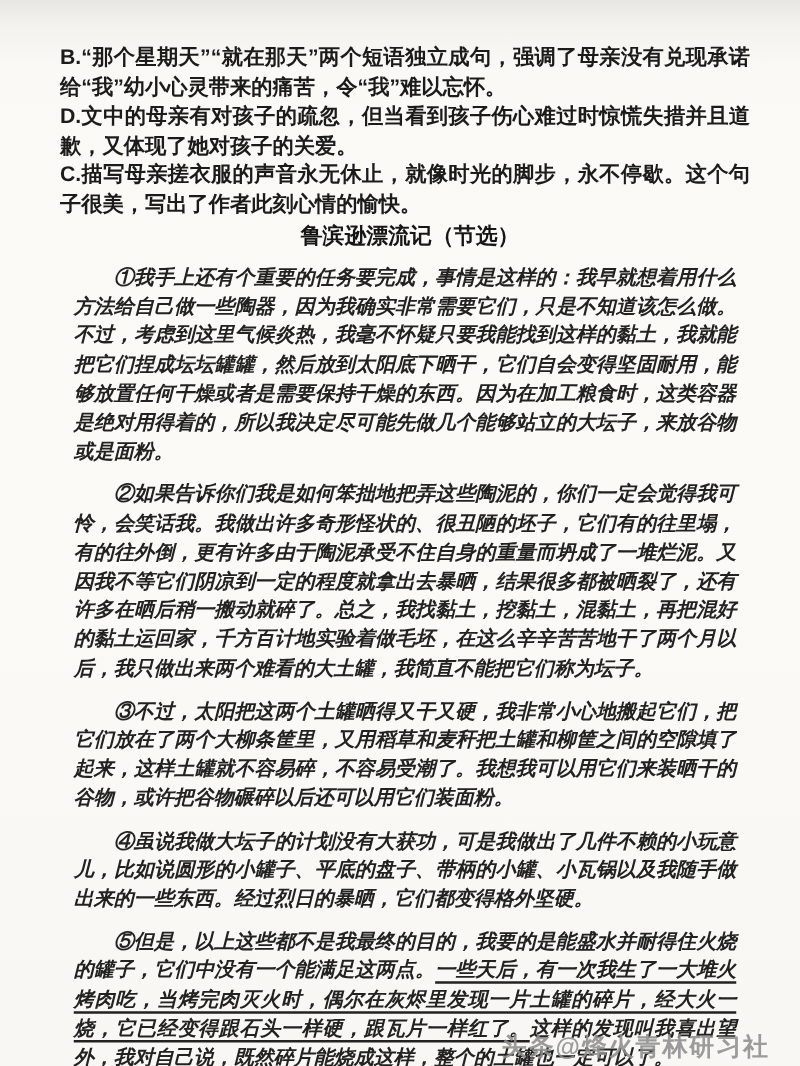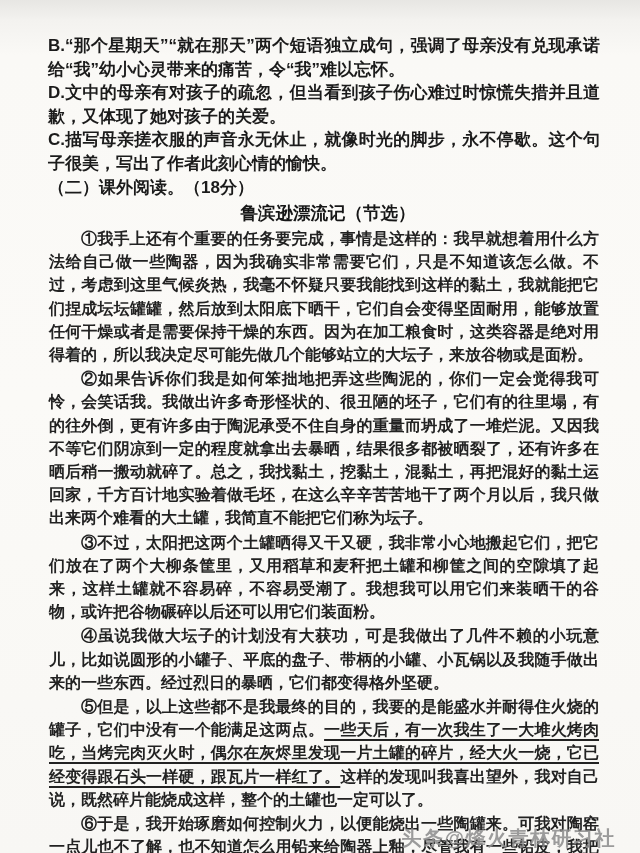--- a/index.html
+++ b/index.html
@@ -22,23 +22,23 @@
     font-family:"Liberation Sans","DejaVu Sans",sans-serif;
     font-weight:bold;font-size:17px;line-height:24px;color:#1b1b1b;
   }
   .passage-title{
     margin:1px 0 2px 16px;text-align:center;
     font-family:"Liberation Sans","DejaVu Sans",sans-serif;
     font-weight:bold;font-size:17.5px;line-height:24px;color:#161616;
   }
   .passage{padding:0 40px 0 48px;}
   .passage p{
-    margin:1px;text-indent:2em;
+    margin:11px;text-indent:2em;
     font-family:"Liberation Serif","DejaVu Serif",serif;
-    font-weight:600;
+    font-weight:600;font-style:italic;
     font-size:16px;line-height:23.2px;
     text-align:justify;color:#222222;
   }
   .underline{
     text-decoration:underline;
     text-decoration-thickness:1.5px;
     text-underline-offset:4px;
   }
   .watermark{
     position:absolute;right:24px;bottom:5px;
@@ -51,21 +51,20 @@
 </style>
 </head>
 <body>
 
 <div class="page">
 
   <div class="opts">
     <p class="opt">B.“那个星期天”“就在那天”两个短语独立成句，强调了母亲没有兑现承诺给“我”幼小心灵带来的痛苦，令“我”难以忘怀。</p>
     <p class="opt">D.文中的母亲有对孩子的疏忽，但当看到孩子伤心难过时惊慌失措并且道歉，又体现了她对孩子的关爱。</p>
     <p class="opt">C.描写母亲搓衣服的声音永无休止，就像时光的脚步，永不停歇。这个句子很美，写出了作者此刻心情的愉快。</p>
-    <p class="section-heading">（二）课外阅读。（18分）</p>
   </div>
 
   <h2 class="passage-title">鲁滨逊漂流记（节选）</h2>
 
   <div class="passage">
     <p>①我手上还有个重要的任务要完成，事情是这样的：我早就想着用什么方法给自己做一些陶器，因为我确实非常需要它们，只是不知道该怎么做。不过，考虑到这里气候炎热，我毫不怀疑只要我能找到这样的黏土，我就能把它们捏成坛坛罐罐，然后放到太阳底下晒干，它们自会变得坚固耐用，能够放置任何干燥或者是需要保持干燥的东西。因为在加工粮食时，这类容器是绝对用得着的，所以我决定尽可能先做几个能够站立的大坛子，来放谷物或是面粉。</p>
     <p>②如果告诉你们我是如何笨拙地把弄这些陶泥的，你们一定会觉得我可怜，会笑话我。我做出许多奇形怪状的、很丑陋的坯子，它们有的往里塌，有的往外倒，更有许多由于陶泥承受不住自身的重量而坍成了一堆烂泥。又因我不等它们阴凉到一定的程度就拿出去暴晒，结果很多都被晒裂了，还有许多在晒后稍一搬动就碎了。总之，我找黏土，挖黏土，混黏土，再把混好的黏土运回家，千方百计地实验着做毛坯，在这么辛辛苦苦地干了两个月以后，我只做出来两个难看的大土罐，我简直不能把它们称为坛子。</p>
     <p>③不过，太阳把这两个土罐晒得又干又硬，我非常小心地搬起它们，把它们放在了两个大柳条筐里，又用稻草和麦秆把土罐和柳筐之间的空隙填了起来，这样土罐就不容易碎，不容易受潮了。我想我可以用它们来装晒干的谷物，或许把谷物碾碎以后还可以用它们装面粉。</p>
     <p>④虽说我做大坛子的计划没有大获功，可是我做出了几件不赖的小玩意儿，比如说圆形的小罐子、平底的盘子、带柄的小罐、小瓦锅以及我随手做出来的一些东西。经过烈日的暴晒，它们都变得格外坚硬。</p>
     <p><span>⑤但是，以上这些都不是我最终的目的，我要的是能盛水并耐得住火烧的罐子，它们中没有一个能满足这两点。</span><span class="underline">一些天后，有一次我生了一大堆火烤肉吃，当烤完肉灭火时，偶尔在灰烬里发现一片土罐的碎片，经大火一烧，它已经变得跟石头一样硬，跟瓦片一样红了。</span><span>这样的发现叫我喜出望外，我对自己说，既然碎片能烧成这样，整个的土罐也一定可以了。</span></p>

